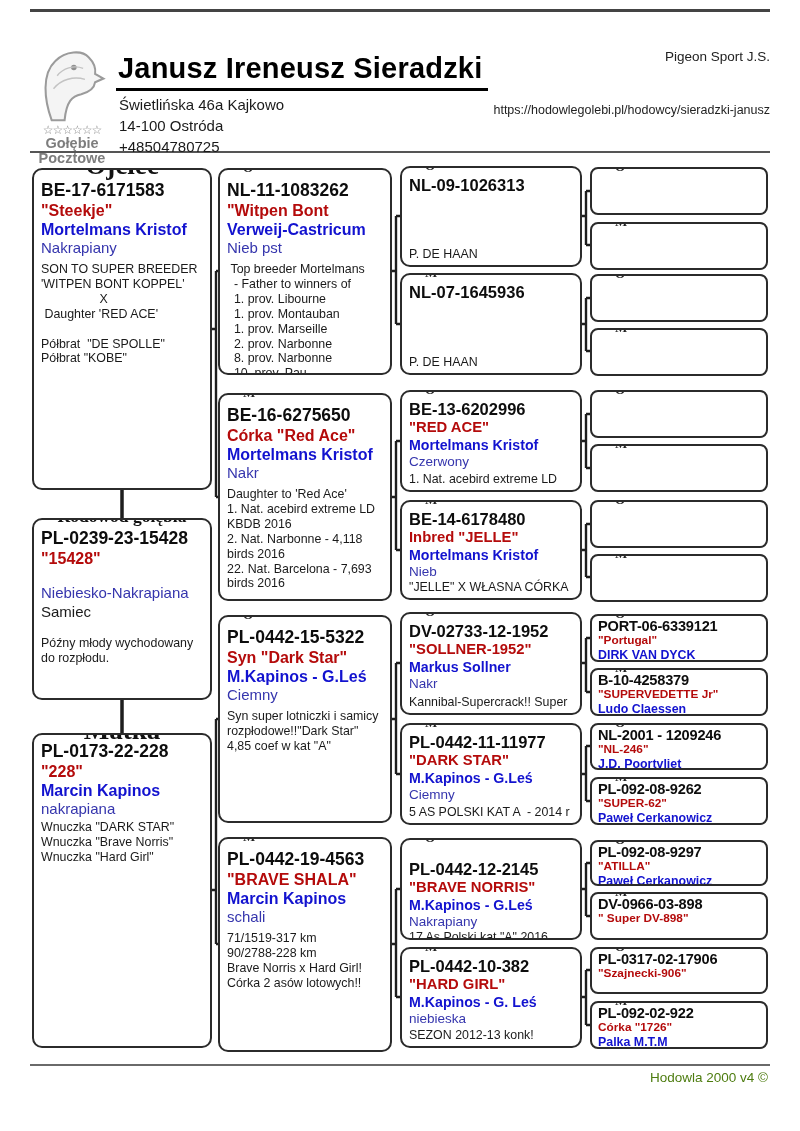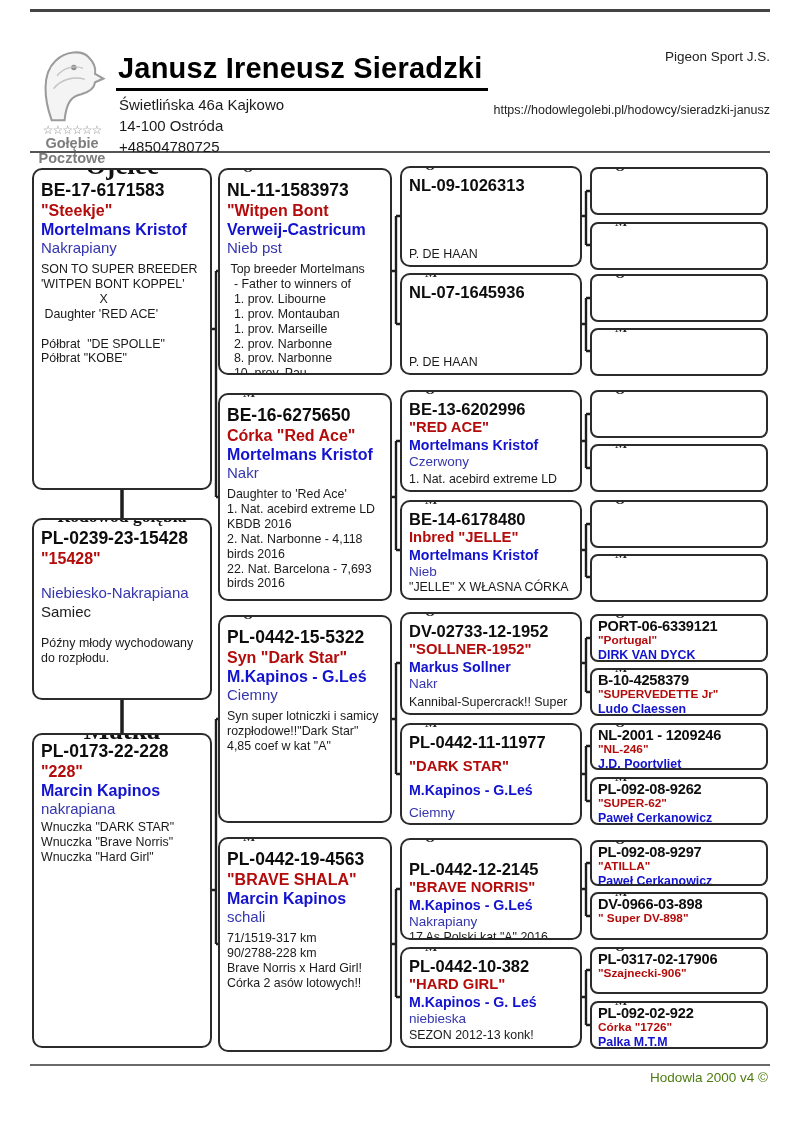--- a/index.html
+++ b/index.html
@@ -125,21 +125,21 @@
     <div class="pname">"228"</div>
     <div class="breeder">Marcin Kapinos</div>
     <div class="desc">nakrapiana</div>
     <div class="notes" style="margin-top:1px;">Wnuczka "DARK STAR"
 Wnuczka "Brave Norris"
 Wnuczka "Hard Girl"</div>
   </div>
 
   <div class="pbox c2" style="top:168px;height:207px;">
     <span class="tab smalltab">O</span>
-    <div class="ring" style="margin-top:6px;">NL-11-1583973</div>
+    <div class="ring" style="margin-top:6px;">NL-11-1083262</div>
     <div class="pname">"Witpen Bont</div>
     <div class="breeder">Verweij-Castricum</div>
     <div class="desc">Nieb pst</div>
     <div class="notes"> Top breeder Mortelmans
   - Father to winners of
   1. prov. Libourne
   1. prov. Montauban
   1. prov. Marseille
   2. prov. Narbonne
   8. prov. Narbonne
@@ -209,21 +209,21 @@
     <div class="note">"JELLE" X WŁASNA CÓRKA</div>
   </div>
   <div class="pbox c3" style="top:612px;height:103px;">
     <span class="tab smalltab">O</span>
     <div class="ring" style="margin-top:4px;">DV-02733-12-1952</div>
     <div class="pname">"SOLLNER-1952"</div>
     <div class="breeder">Markus Sollner</div>
     <div class="desc">Nakr</div>
     <div class="note">Kannibal-Supercrack!! Super</div>
   </div>
-  <div class="pbox c3" style="top:723px;height:102px;gap:6px;">
+  <div class="pbox c3" style="top:723px;height:102px;">
     <span class="tab smalltab">M</span>
     <div class="ring" style="margin-top:4px;">PL-0442-11-11977</div>
     <div class="pname">"DARK STAR"</div>
     <div class="breeder">M.Kapinos - G.Leś</div>
     <div class="desc">Ciemny</div>
     <div class="note">5 AS POLSKI KAT A  - 2014 r</div>
   </div>
   <div class="pbox c3" style="top:838px;height:102px;">
     <span class="tab smalltab">O</span>
     <div class="ring" style="margin-top:16px;">PL-0442-12-2145</div>

